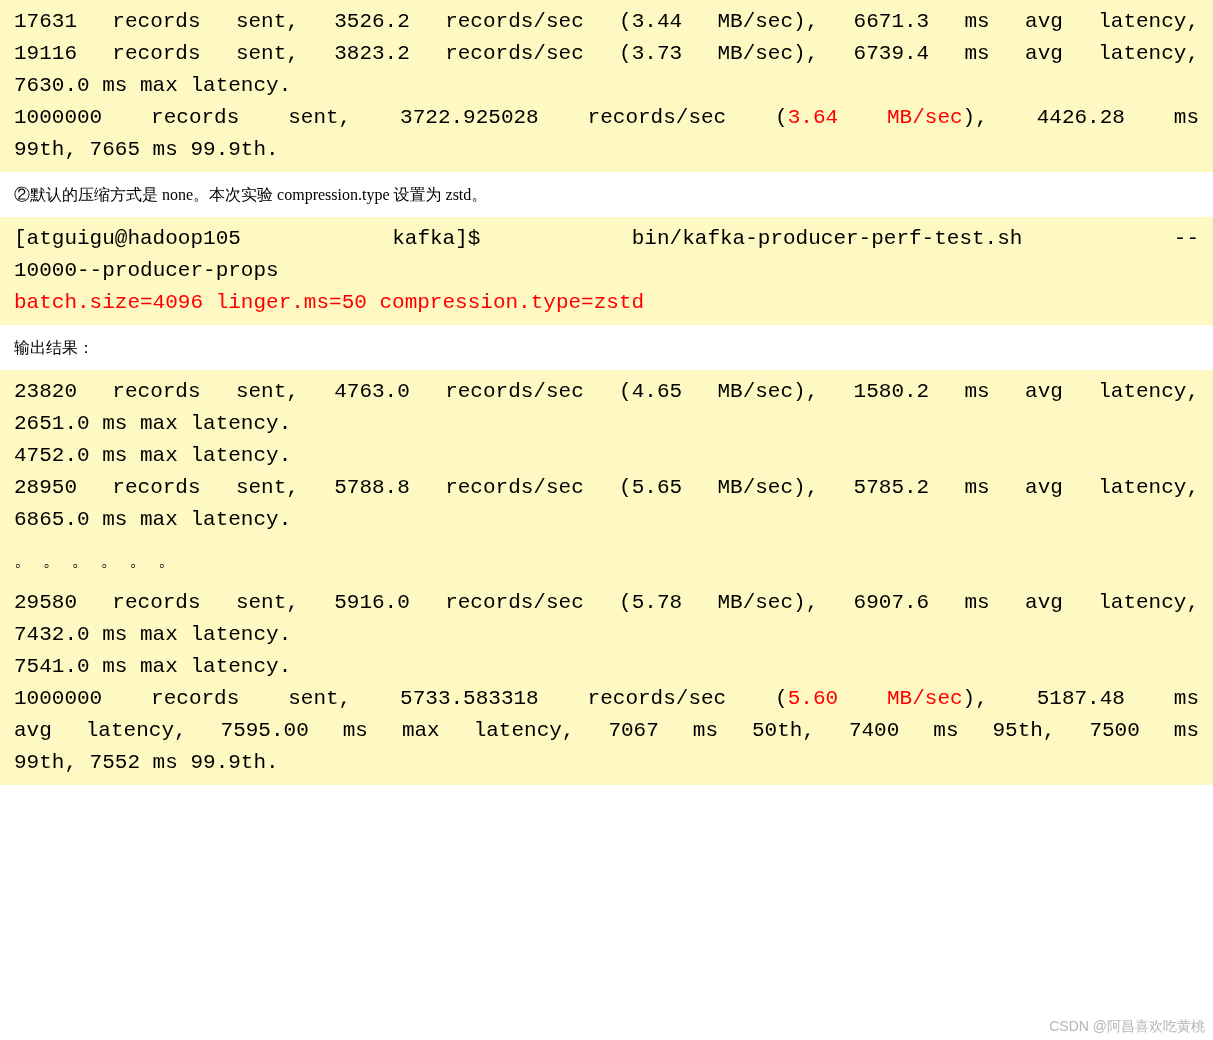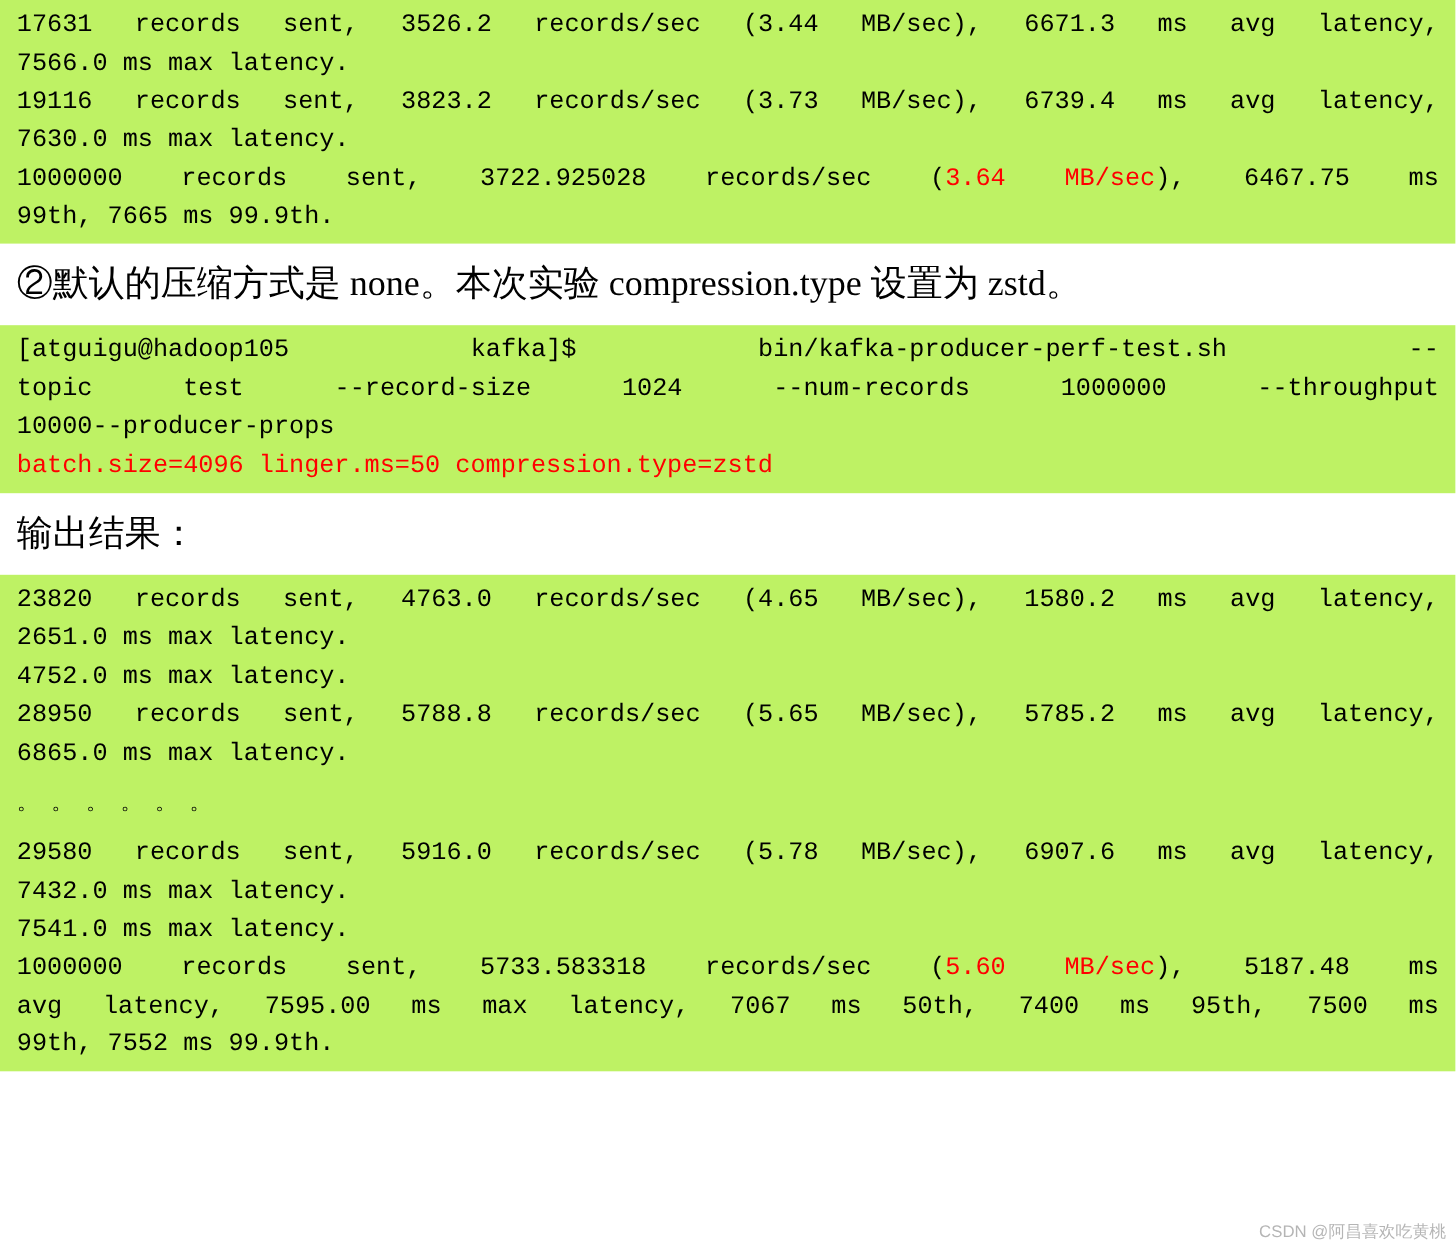--- a/index.html
+++ b/index.html
@@ -4,39 +4,39 @@
   <style>
     * { margin: 0; padding: 0; box-sizing: border-box; }
     body {
       width: 1213px;
       background: #ffffff;
       font-family: "Microsoft YaHei", "SimSun", serif;
       color: #000;
       padding: 0;
     }
     .code-block {
-      background: #bef264;
+      background: #fef9c3;
       font-family: "Courier New", monospace;
       font-size: 21px;
       line-height: 1.52;
       color: #000;
       padding: 6px 14px;
       margin: 0;
       text-align: justify;
       text-align-last: left;
     }
     .code-block .justify-line {
       text-align: justify;
       text-align-last: justify;
     }
     .code-block .red {
       color: #ff0000;
     }
     .paragraph {
-      font-size: 30px;
+      font-size: 16px;
       line-height: 1.6;
       color: #000;
       padding: 10px 14px;
       font-family: "SimSun","Microsoft YaHei", serif;
     }
     .watermark {
       position: fixed;
       bottom: 4px;
       right: 8px;
       font-size: 14px;
@@ -44,32 +44,30 @@
       font-family: "Microsoft YaHei", sans-serif;
       text-align: right;
     }
     .nowrap { white-space: nowrap; }
   </style>
 </head>
 <body>
 
 <div class="code-block">
   <div class="justify-line nowrap">17631 records sent, 3526.2 records/sec (3.44 MB/sec), 6671.3 ms avg latency,</div>
-  <div>7566.0 ms max latency.</div>
   <div class="justify-line nowrap">19116 records sent, 3823.2 records/sec (3.73 MB/sec), 6739.4 ms avg latency,</div>
   <div>7630.0 ms max latency.</div>
-  <div class="justify-line nowrap"><span>1000000 records sent, 3722.925028 records/sec (</span><span class="red">3.64 MB/sec</span><span>), 6467.75 ms</span></div>
+  <div class="justify-line nowrap"><span>1000000 records sent, 3722.925028 records/sec (</span><span class="red">3.64 MB/sec</span><span>), 4426.28 ms</span></div>
   <div>99th, 7665 ms 99.9th.</div>
 </div>
 
 <div class="paragraph">②默认的压缩方式是 none。本次实验 compression.type 设置为 zstd。</div>
 
 <div class="code-block">
   <div class="justify-line nowrap">[atguigu@hadoop105 kafka]$ bin/kafka-producer-perf-test.sh  --</div>
-  <div class="justify-line nowrap">topic test --record-size 1024 --num-records 1000000 --throughput</div>
   <div style="display:flex;">
     <span>10000</span>
     <span>--producer-props</span>
   </div>
   <div class="red">batch.size=4096 linger.ms=50 compression.type=zstd</div>
 </div>
 
 <div class="paragraph">输出结果：</div>
 
 <div class="code-block">

